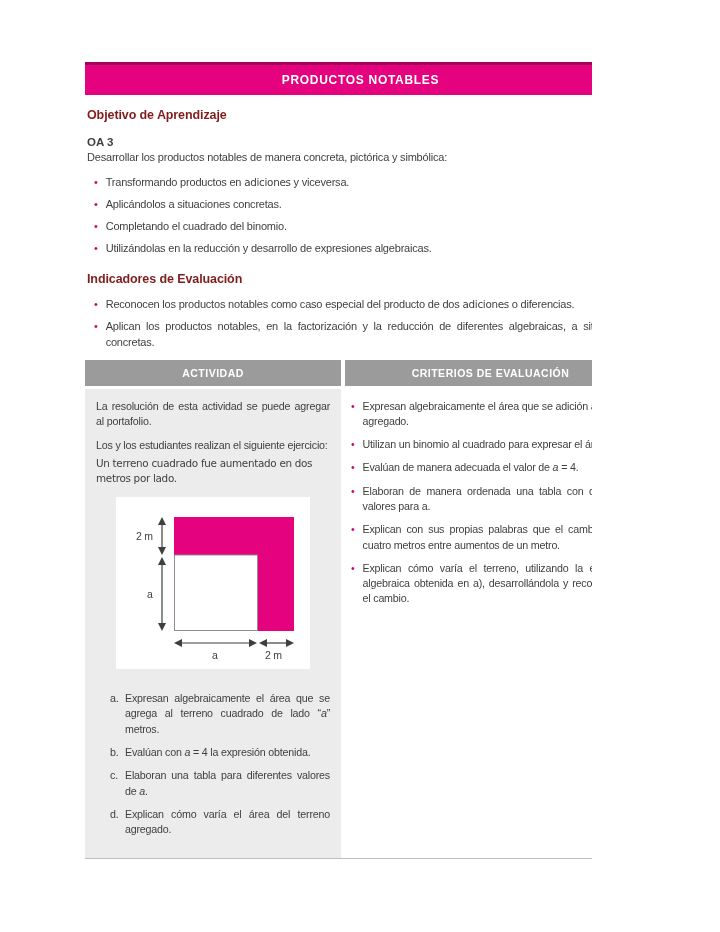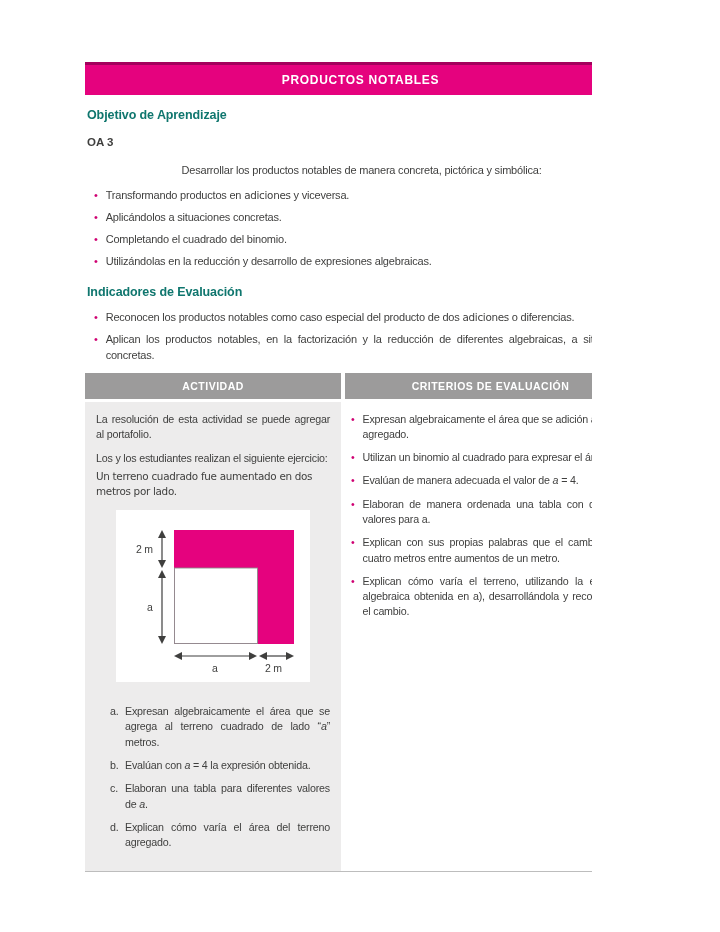--- a/index.html
+++ b/index.html
@@ -19,25 +19,25 @@
     border-top:3px solid #A3005C;
     height:33px;
     display:flex; align-items:center; justify-content:center;
   }
   .title-bar span {
     color:#ffffff; font-size:12px; font-weight:bold; letter-spacing:.7px;
   }
 
   
   .h-mag {
-    color:#0f766e; font-size:12.5px; font-weight:bold;
+    color:#7f1d1d; font-size:12.5px; font-weight:bold;
     margin:13px 0 0 2px; letter-spacing:-0.1px;
   }
   .oa { font-weight:bold; font-size:11.5px; margin:14px 0 0 2px; }
-  .intro { font-size:11px; margin:15px 0 0 2px; line-height:1.45; letter-spacing:-0.2px;text-align:center; }
+  .intro { font-size:11px; margin:2px 0 0 2px; line-height:1.45; letter-spacing:-0.2px; }
 
   
   ul.blist { list-style:none; margin:9px 0 0 0; padding:0 0 0 9px; }
   ul.blist li {
     display:flex; gap:8px; font-size:11px; line-height:1.45;
     margin-bottom:6px; letter-spacing:-0.2px;
   }
   ul.blist .blt { color:#CF0072; flex:0 0 auto; }
   ul.blist .btx { text-align:justify; }
 

